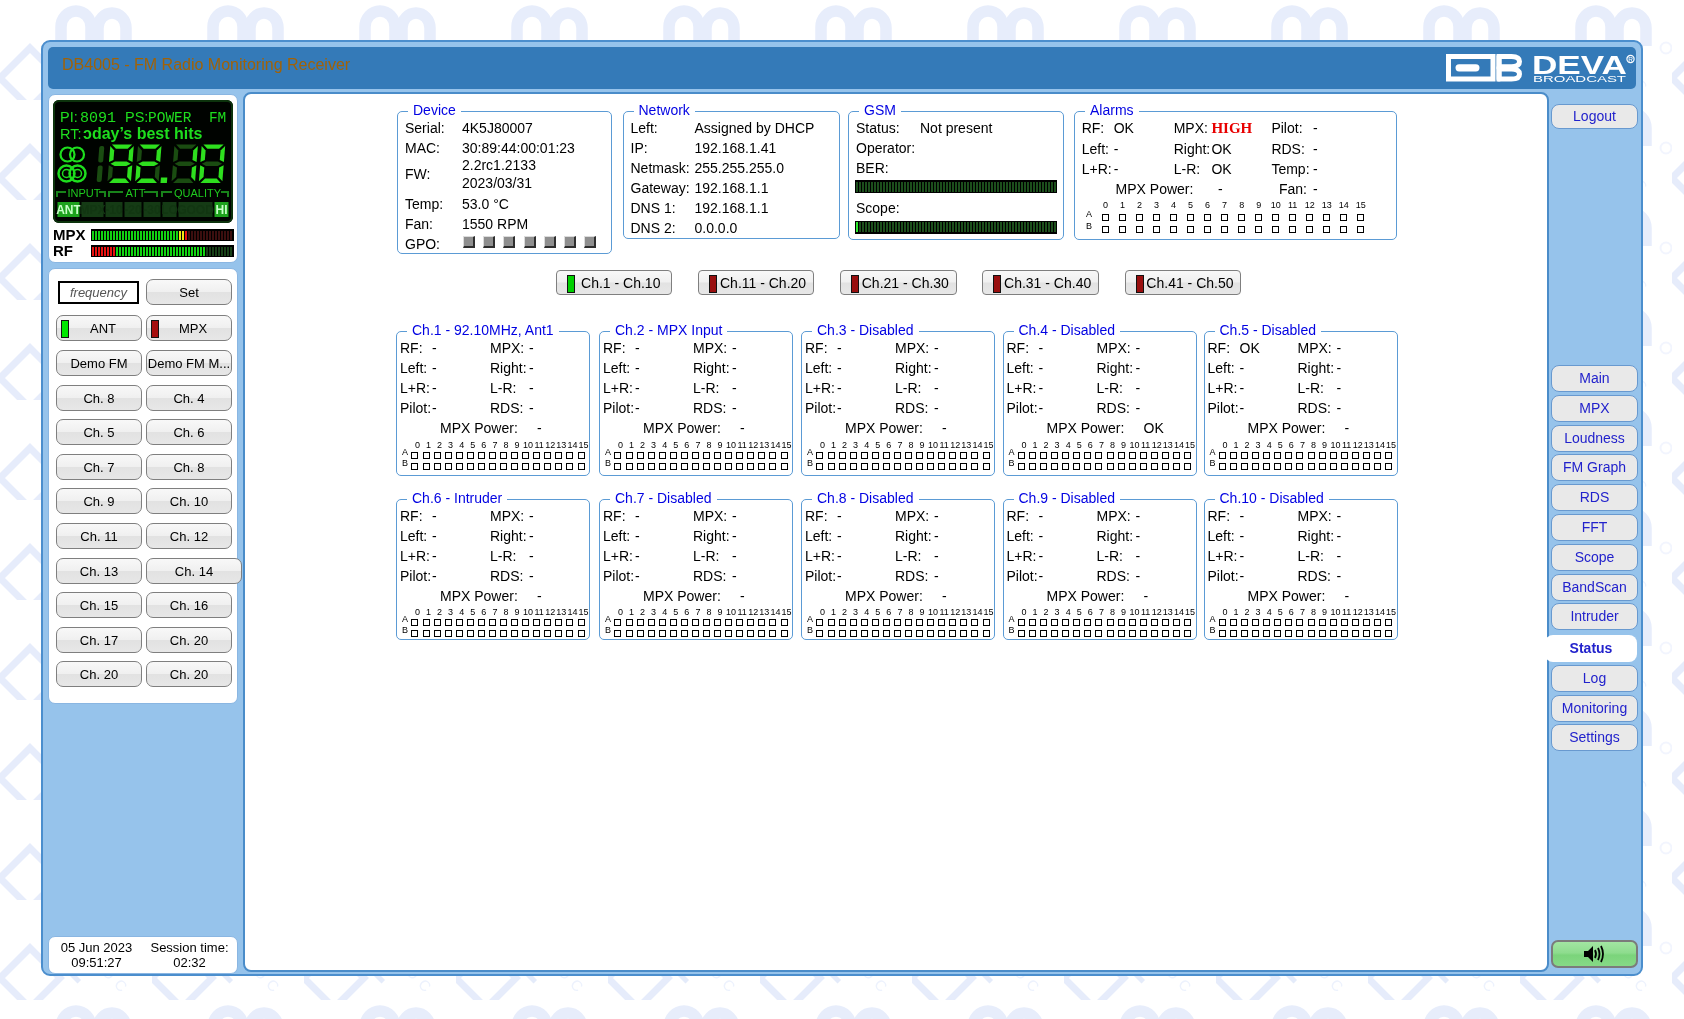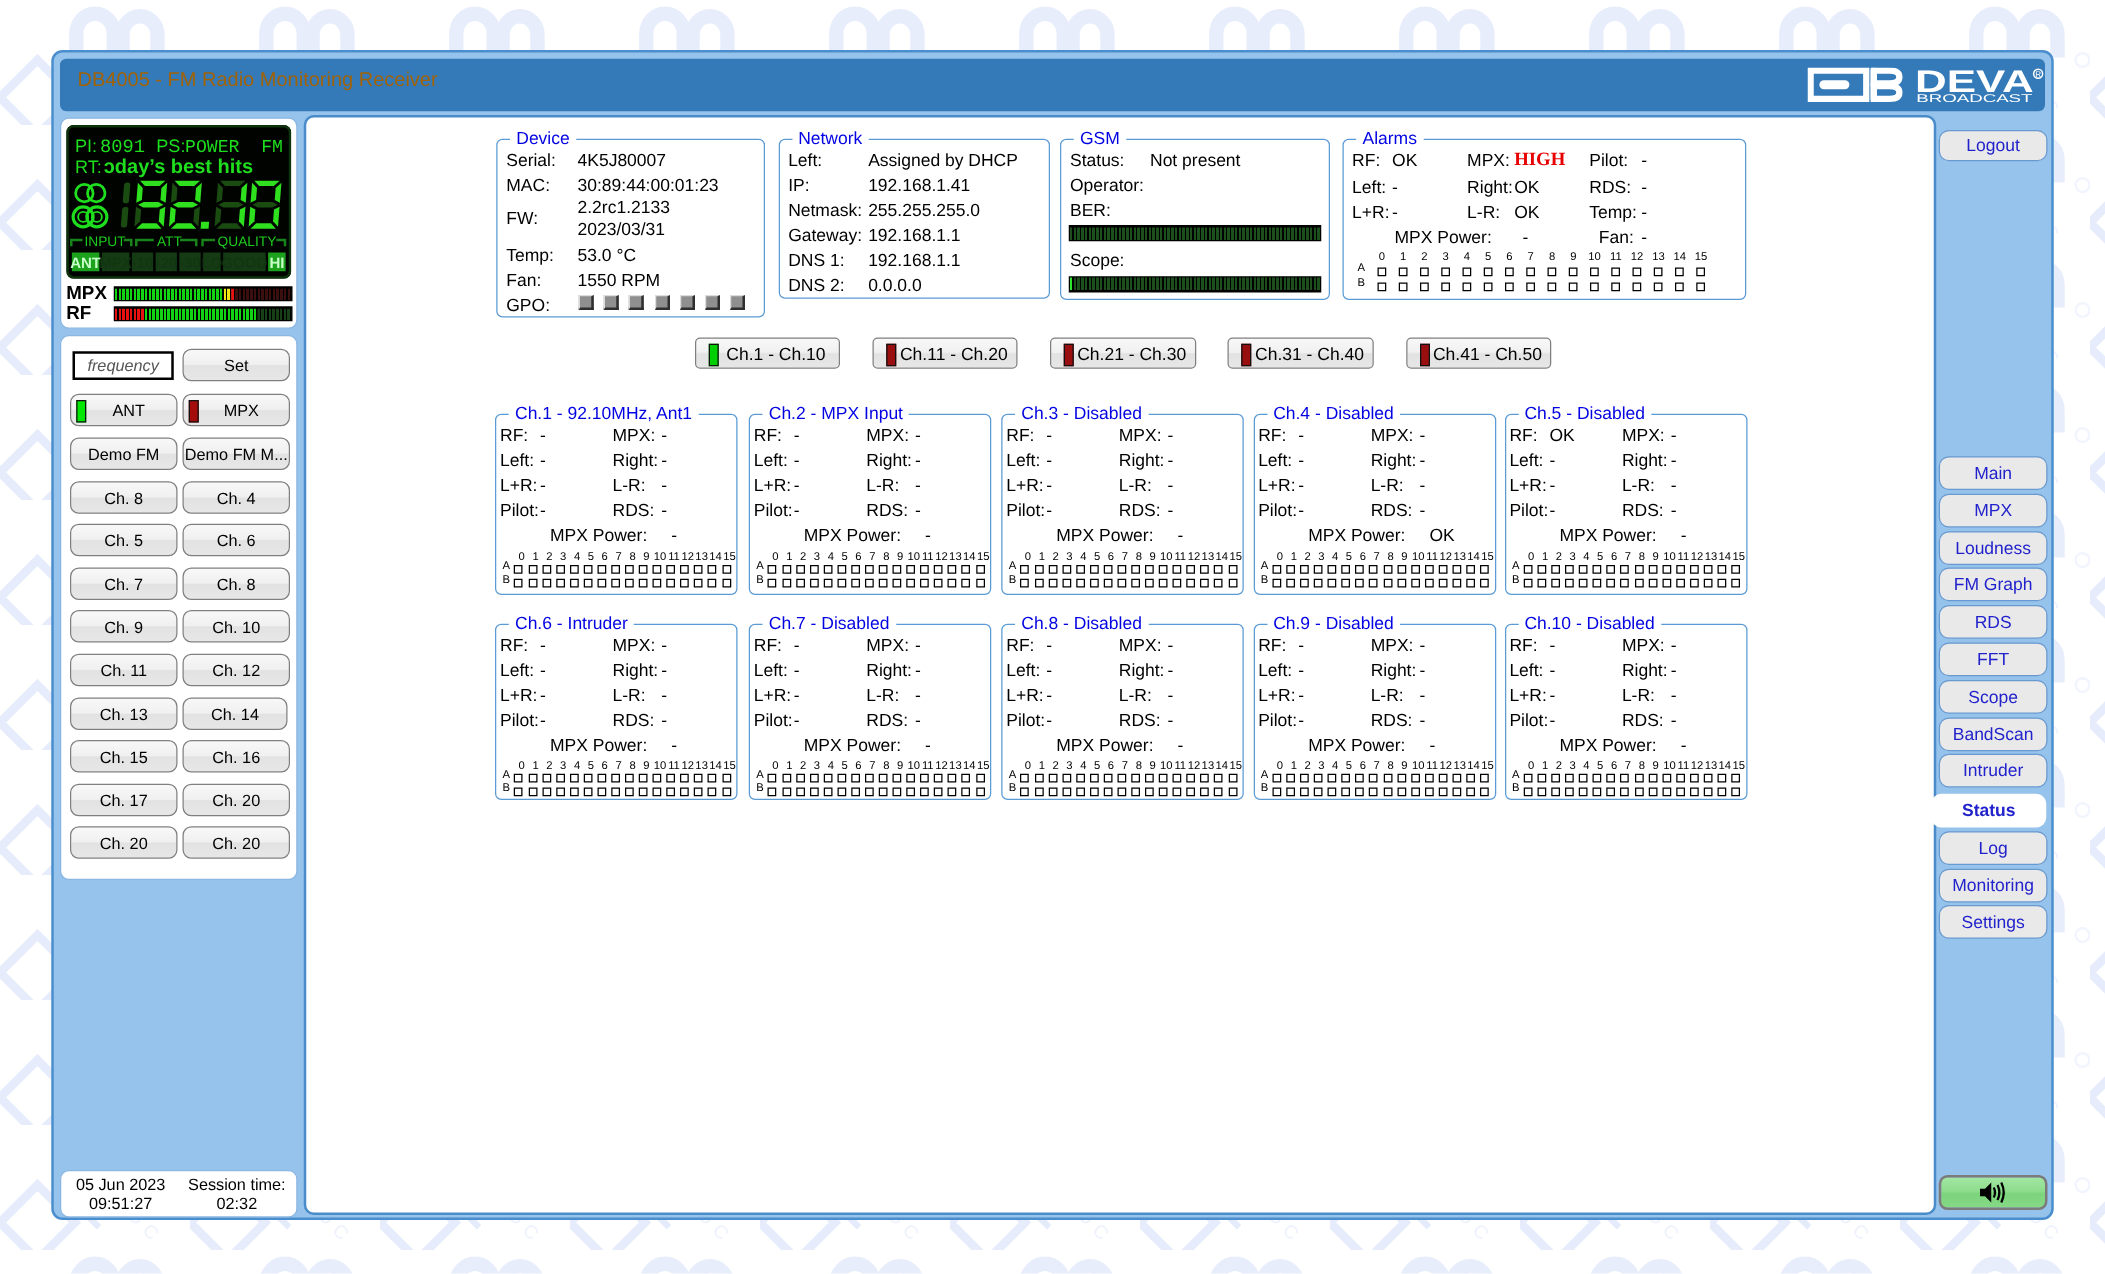--- a/index.html
+++ b/index.html
@@ -170,21 +170,21 @@
 <div class="gbtn" style="left:146px;top:384.5px;width:86px;height:26px;font-size:13px;line-height:25px;border-radius:7px;">Ch. 4</div>
 <div class="gbtn" style="left:56px;top:419.1px;width:86px;height:26px;font-size:13px;line-height:25px;border-radius:7px;">Ch. 5</div>
 <div class="gbtn" style="left:146px;top:419.1px;width:86px;height:26px;font-size:13px;line-height:25px;border-radius:7px;">Ch. 6</div>
 <div class="gbtn" style="left:56px;top:453.7px;width:86px;height:26px;font-size:13px;line-height:25px;border-radius:7px;">Ch. 7</div>
 <div class="gbtn" style="left:146px;top:453.7px;width:86px;height:26px;font-size:13px;line-height:25px;border-radius:7px;">Ch. 8</div>
 <div class="gbtn" style="left:56px;top:488.3px;width:86px;height:26px;font-size:13px;line-height:25px;border-radius:7px;">Ch. 9</div>
 <div class="gbtn" style="left:146px;top:488.3px;width:86px;height:26px;font-size:13px;line-height:25px;border-radius:7px;">Ch. 10</div>
 <div class="gbtn" style="left:56px;top:522.9px;width:86px;height:26px;font-size:13px;line-height:25px;border-radius:7px;">Ch. 11</div>
 <div class="gbtn" style="left:146px;top:522.9px;width:86px;height:26px;font-size:13px;line-height:25px;border-radius:7px;">Ch. 12</div>
 <div class="gbtn" style="left:56px;top:557.5px;width:86px;height:26px;font-size:13px;line-height:25px;border-radius:7px;">Ch. 13</div>
-<div class="gbtn" style="left:146px;top:557.5px;width:84px;height:26px;font-size:13px;line-height:25px;border-radius:7px;">Ch. 14</div>
+<div class="gbtn" style="left:146px;top:557.5px;width:96px;height:26px;font-size:13px;line-height:25px;border-radius:7px;">Ch. 14</div>
 <div class="gbtn" style="left:56px;top:592.1px;width:86px;height:26px;font-size:13px;line-height:25px;border-radius:7px;">Ch. 15</div>
 <div class="gbtn" style="left:146px;top:592.1px;width:86px;height:26px;font-size:13px;line-height:25px;border-radius:7px;">Ch. 16</div>
 <div class="gbtn" style="left:56px;top:626.7px;width:86px;height:26px;font-size:13px;line-height:25px;border-radius:7px;">Ch. 17</div>
 <div class="gbtn" style="left:146px;top:626.7px;width:86px;height:26px;font-size:13px;line-height:25px;border-radius:7px;">Ch. 20</div>
 <div class="gbtn" style="left:56px;top:661.3px;width:86px;height:26px;font-size:13px;line-height:25px;border-radius:7px;">Ch. 20</div>
 <div class="gbtn" style="left:146px;top:661.3px;width:86px;height:26px;font-size:13px;line-height:25px;border-radius:7px;">Ch. 20</div>
 <div class="abs" style="left:50px;top:940px;width:93px;text-align:center;font-size:13px;color:#000;line-height:15px">05 Jun 2023<br>09:51:27</div>
 <div class="abs" style="left:143px;top:940px;width:93px;text-align:center;font-size:13px;color:#000;line-height:15px">Session time:<br>02:32</div>
 <div class="nav" style="top:104px;height:25px;line-height:23px">Logout</div>
 <div class="nav" style="top:365.0px">Main</div>

